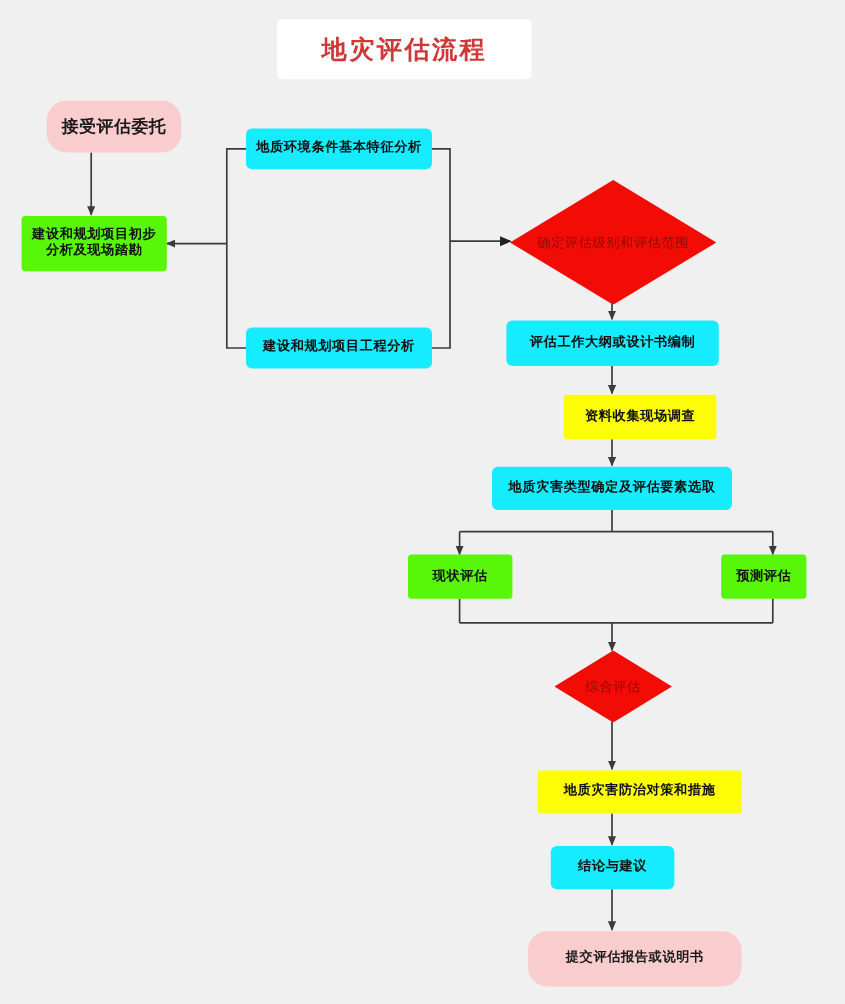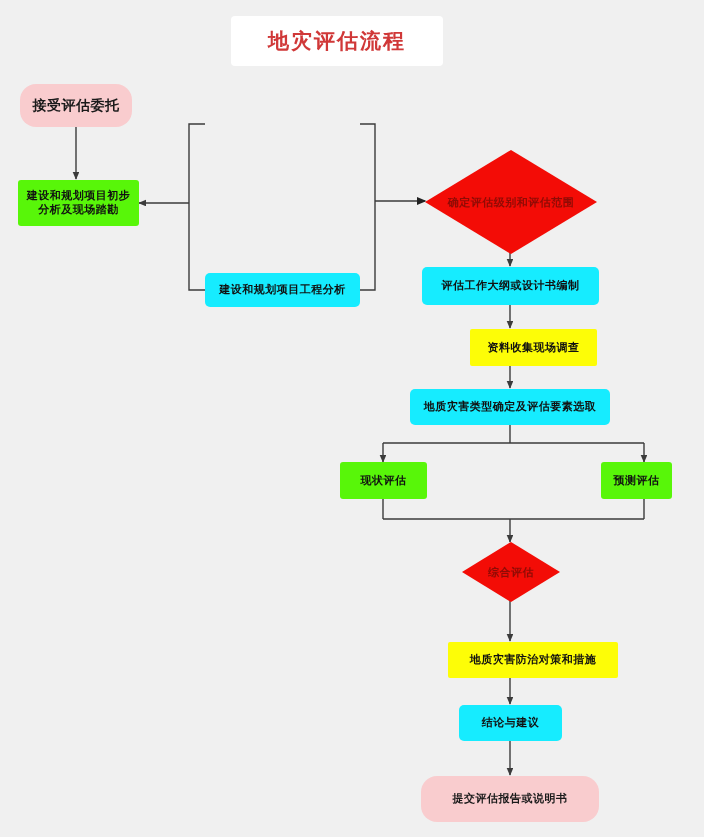--- a/index.html
+++ b/index.html
@@ -36,20 +36,21 @@
     font-weight:bold;
     letter-spacing:2px;
     z-index:3;
   }
 
   .pink{
     background:#f9ccce;
     border-radius:16px;
     color:#1a1a1a;
     font-size:14px;
+    margin-left:19px;
   }
   .green{
     background:#58f609;
     border-radius:3px;
     color:#111;
     font-size:11px;
   }
   .cyan{
     background:#16ecff;
     border-radius:5px;
@@ -70,21 +71,21 @@
   }
   .diamond .shape{
     position:absolute;left:0;top:0;width:100%;height:100%;
     background:#f30c06;
     clip-path:polygon(50% 0%,100% 50%,50% 100%,0% 50%);
   }
   .diamond .dlabel{
     position:absolute;left:0;top:0;width:100%;height:100%;
     display:flex;align-items:center;justify-content:center;
     color:#8f0b05;
-    font-size:11px;font-weight:bold;
+    font-size:11px;font-weight:normal;
     letter-spacing:0.5px;
   }
 
   .wrap2{white-space:normal;padding:0 6px;}
 </style>
 </head>
 <body>
 
 <div id="canvas">
 
@@ -126,20 +127,21 @@
       <path d="M510,739 L510,773" marker-end="url(#ah)"></path>
     </g>
   </svg>
 
   <div class="title-banner">地灾评估流程</div>
 
   <div class="node pink" style="left:20px;top:82px;width:112px;height:43px;">接受评估委托</div>
 
   <div class="node green wrap2" style="left:18px;top:178px;width:121px;height:46px;">建设和规划项目初步分析及现场踏勘</div>
 
+  <div class="node cyan" style="left:205px;top:105px;width:155px;height:34px;">地质环境条件基本特征分析</div>
 
   <div class="node cyan" style="left:205px;top:271px;width:155px;height:34px;">建设和规划项目工程分析</div>
 
   <div class="diamond" style="left:425px;top:148px;width:172px;height:104px;">
     <div class="shape"></div>
     <div class="dlabel">确定评估级别和评估范围</div>
   </div>
 
   <div class="node cyan" style="left:422px;top:265px;width:177px;height:38px;">评估工作大纲或设计书编制</div>
 

